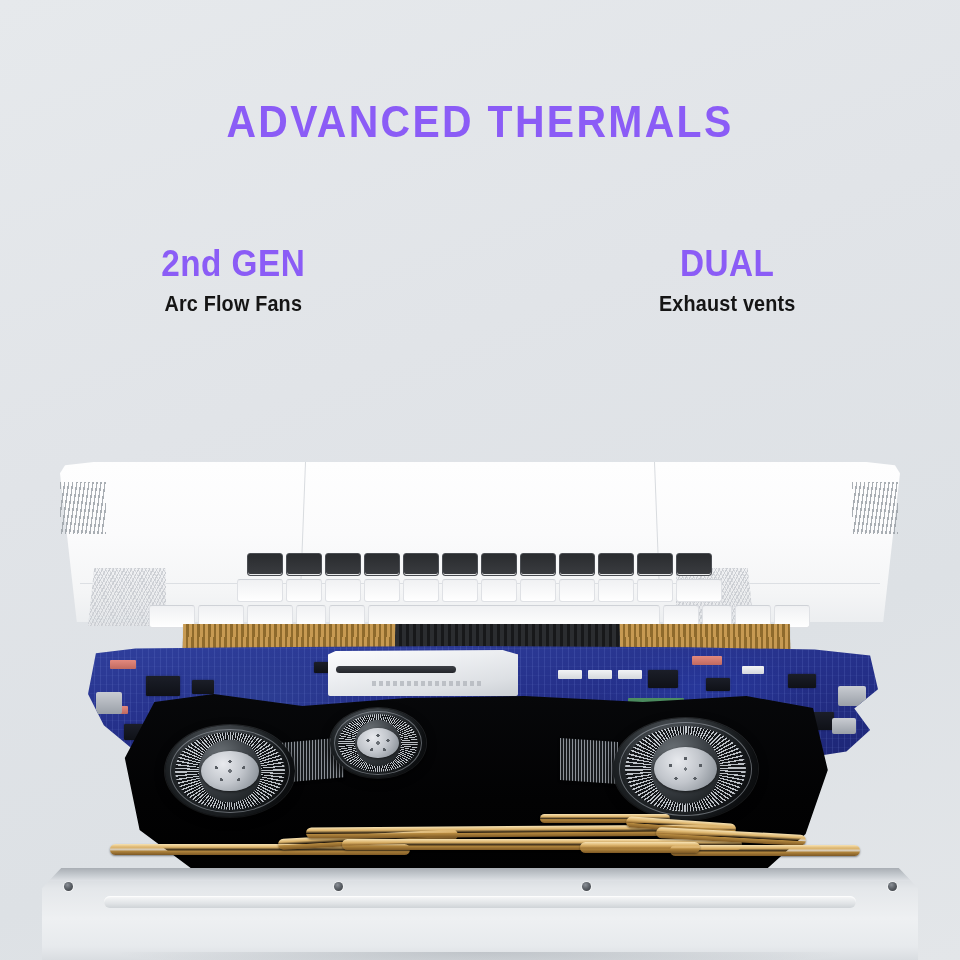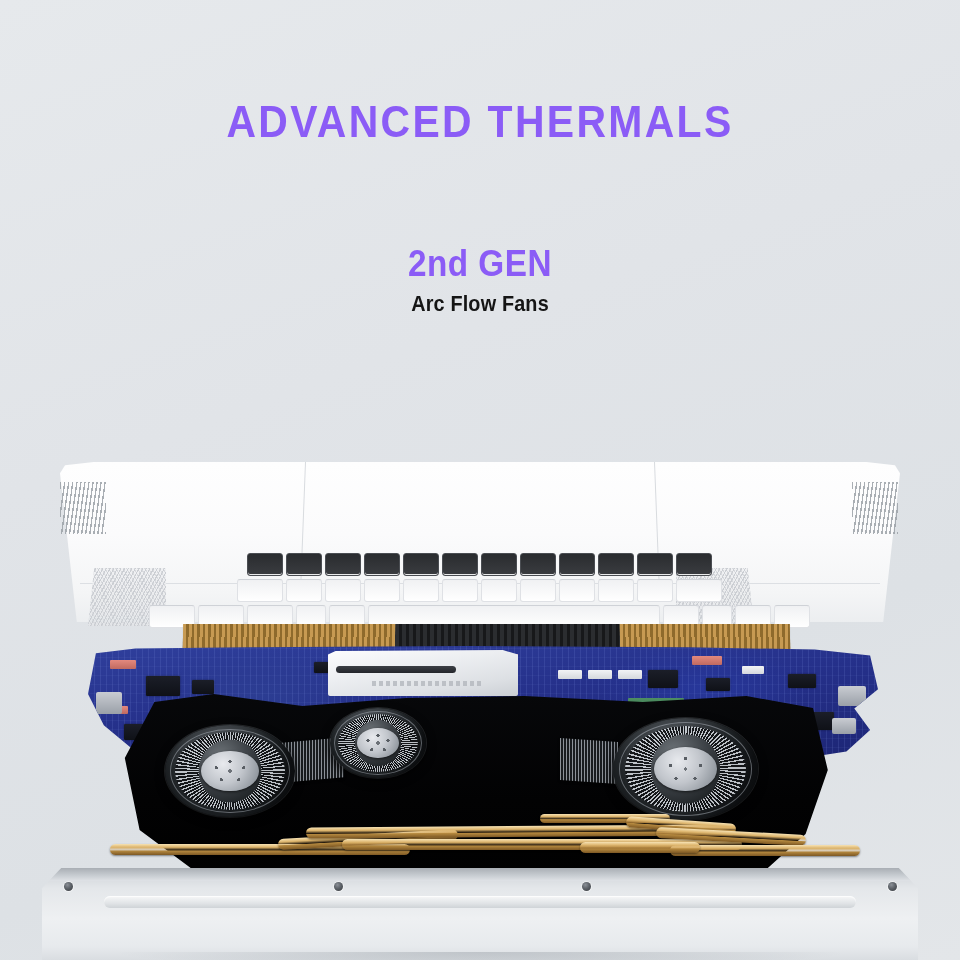--- a/index.html
+++ b/index.html
@@ -267,20 +267,24 @@
   <div id="headline">ADVANCED THERMALS</div>
 
   <div id="features">
 
     <div class="feat">
       <div class="feat-head">2nd GEN</div>
       <div class="feat-sub">Arc Flow Fans</div>
     </div>
 
 
+    <div class="feat">
+      <div class="feat-head">DUAL</div>
+      <div class="feat-sub">Exhaust vents</div>
+    </div>
 
   </div>
 
   <div id="product">
 
     <div id="deck">
       <div id="deck-seam-l"></div>
       <div id="deck-seam-r"></div>
       <div id="deck-hinge"></div>
     </div>

